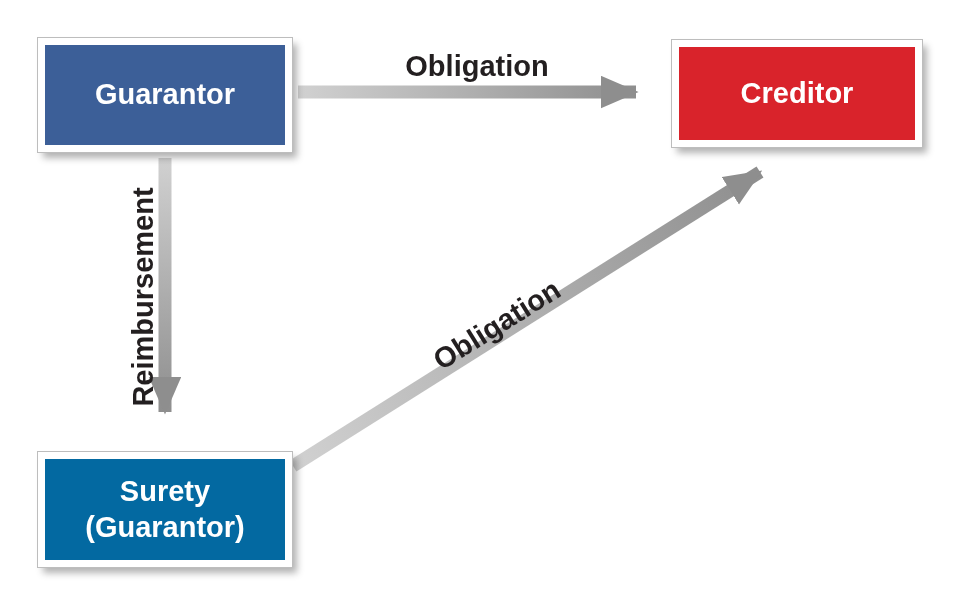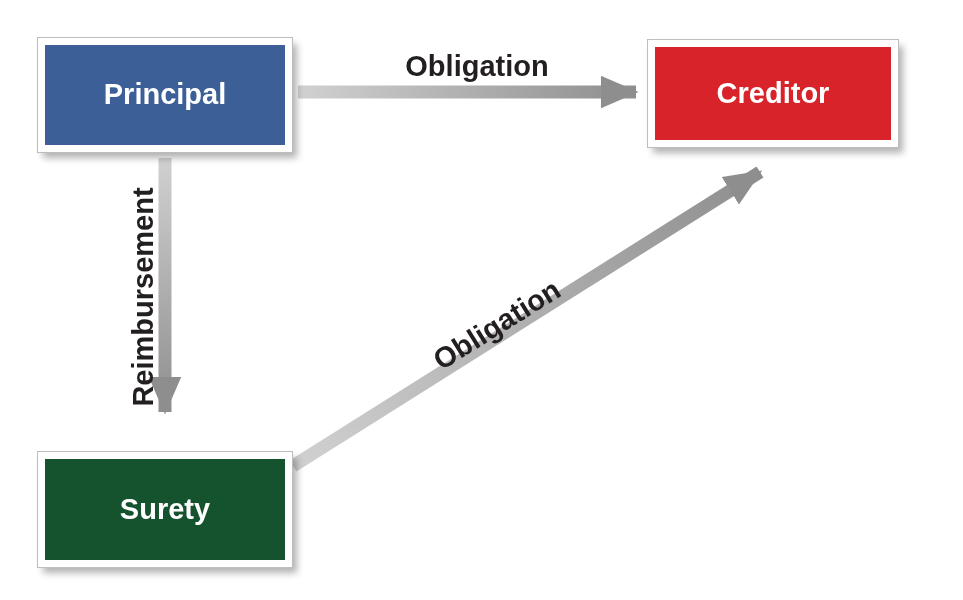--- a/index.html
+++ b/index.html
@@ -30,21 +30,21 @@
     align-items: center;
     justify-content: center;
     text-align: center;
     color: #ffffff;
     font-weight: bold;
     font-size: 29px;
     line-height: 1.22;
     box-sizing: border-box;
   }
   .node-principal { left: 38px;  top: 38px;  width: 254px; height: 114px; background: #3c5f98; }
-  .node-creditor  { left: 648px; top: 40px;  width: 250px; height: 107px; background: #d9232b; align-items: center; }
+  .node-creditor  { left: 672px; top: 40px;  width: 250px; height: 107px; background: #d9232b; align-items: center; }
   .node-surety    { left: 38px;  top: 452px; width: 254px; height: 115px; background: #f7941e; }
 
   .edge-label {
     position: absolute;
     color: #231f20;
     font-weight: 600;
     font-size: 29px;
     white-space: nowrap;
     transform-origin: center center;
   }
@@ -88,31 +88,32 @@
       </marker>
     </defs>
 
     <line x1="298" y1="92" x2="636" y2="92" stroke="url(#grad-h)" stroke-width="13" marker-end="url(#ah)"></line>
     <line x1="165" y1="158" x2="165" y2="412" stroke="url(#grad-v)" stroke-width="13" marker-end="url(#ah)"></line>
     <line x1="293" y1="466" x2="760" y2="172" stroke="url(#grad-d)" stroke-width="13" marker-end="url(#ah)"></line>
   </svg>
 
   <div class="node node-principal" style="background-color: rgb(60, 95, 152);">
     <div class="node-text">
-      <span>Principal</span><br>
+      <span>Guarantor</span><br>
     </div>
   </div>
 
   <div class="node node-creditor" style="background-color: rgb(217, 35, 43);">
     <div class="node-text">Creditor</div>
   </div>
 
-  <div class="node node-surety" style="background-color: #14532d;">
+  <div class="node node-surety" style="background-color: #0369a1;">
     <div class="node-text">
       <span>Surety</span><br>
+      <span>(Guarantor)</span>
     </div>
   </div>
 
   <div class="edge-label label-oblig-top">Obligation</div>
 
   <div class="edge-label label-reimb">Reimbursement</div>
 
   <div class="edge-label label-oblig-diag">Obligation</div>
 
 </div>

